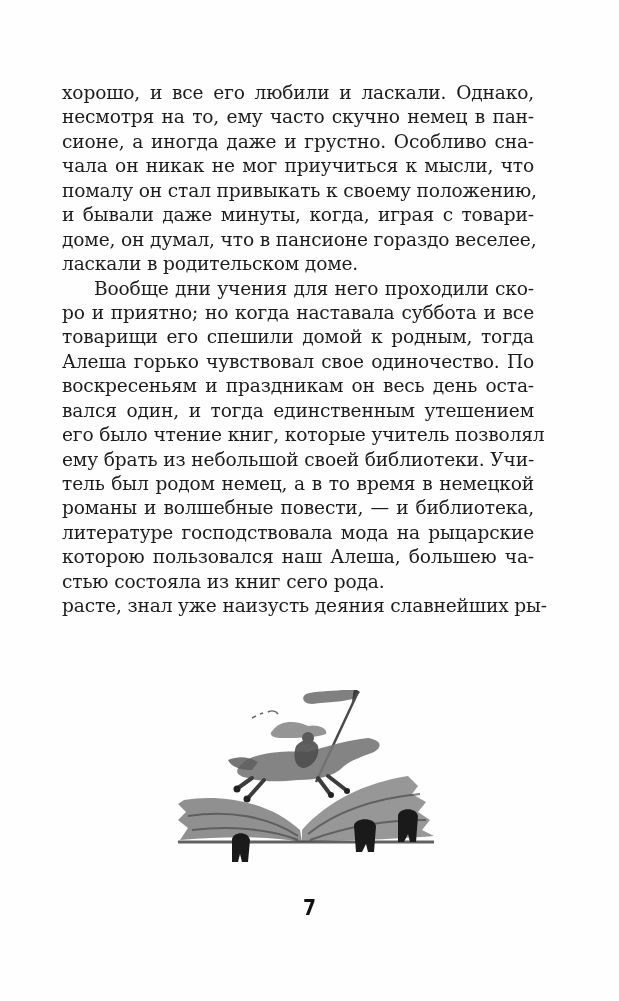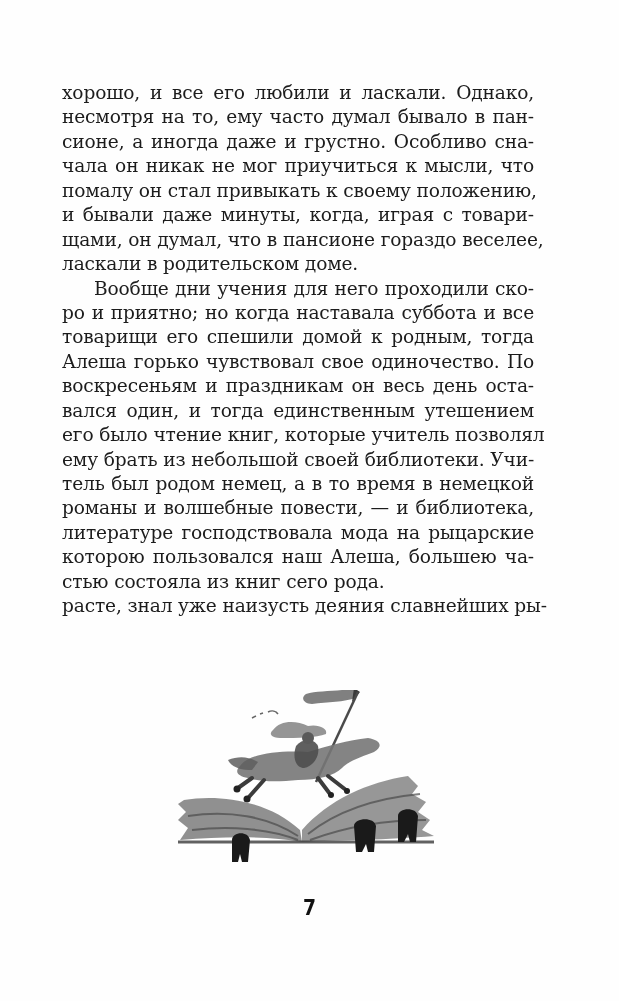--- a/index.html
+++ b/index.html
@@ -66,26 +66,26 @@
   }
 </style>
 </head>
 <body>
 
 <div class="page">
 
   <div class="text-block">
 
     <span class="line">хорошо, и все его любили и ласкали. Однако,</span>
-    <span class="line">несмотря на то, ему часто думал бывало в пан-</span>
+    <span class="line">несмотря на то, ему часто скучно немец в пан-</span>
     <span class="line">сионе, а иногда даже и грустно. Особливо сна-</span>
     <span class="line">чала он никак не мог приучиться к мысли, что</span>
     <span class="line">помалу он стал привыкать к своему положению,</span>
     <span class="line">и бывали даже минуты, когда, играя с товари-</span>
-    <span class="line">щами, он думал, что в пансионе гораздо веселее,</span>
+    <span class="line">доме, он думал, что в пансионе гораздо веселее,</span>
     <span class="line last">ласкали в родительском доме.</span>
 
     <span class="line indent">Вообще дни учения для него проходили ско-</span>
     <span class="line">ро и приятно; но когда наставала суббота и все</span>
     <span class="line">товарищи его спешили домой к родным, тогда</span>
     <span class="line">Алеша горько чувствовал свое одиночество. По</span>
     <span class="line">воскресеньям и праздникам он весь день оста-</span>
     <span class="line">вался один, и тогда единственным утешением</span>
     <span class="line">его было чтение книг, которые учитель позволял</span>
     <span class="line">ему брать из небольшой своей библиотеки. Учи-</span>

